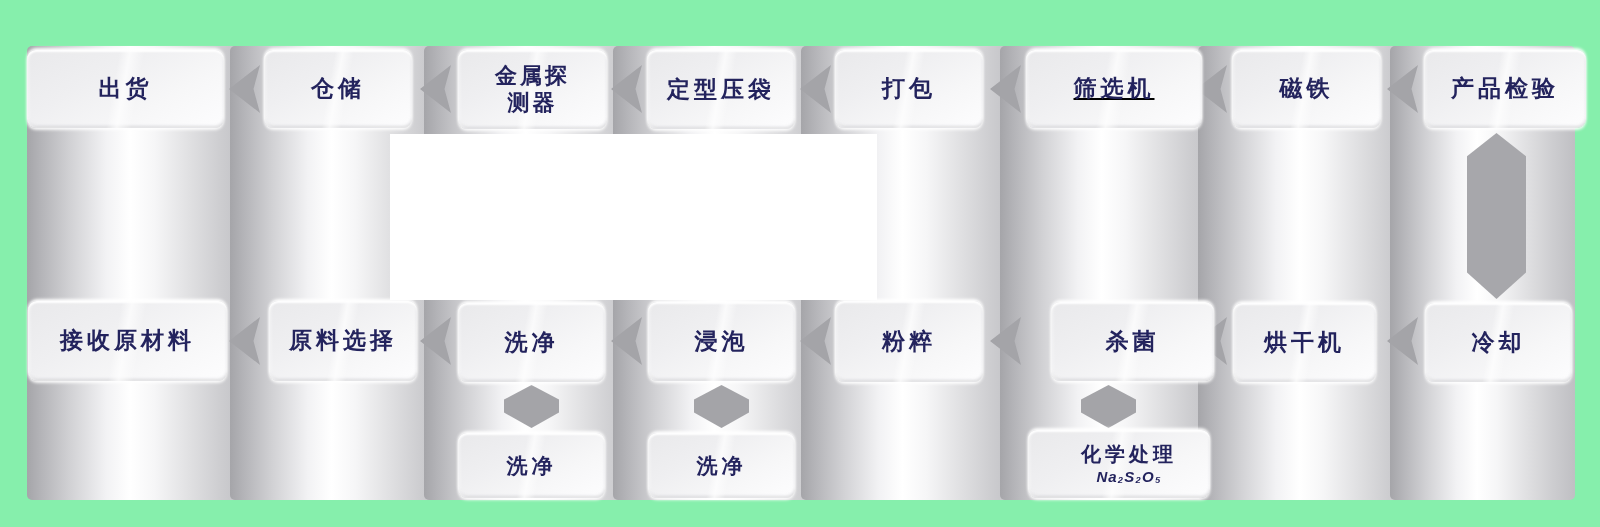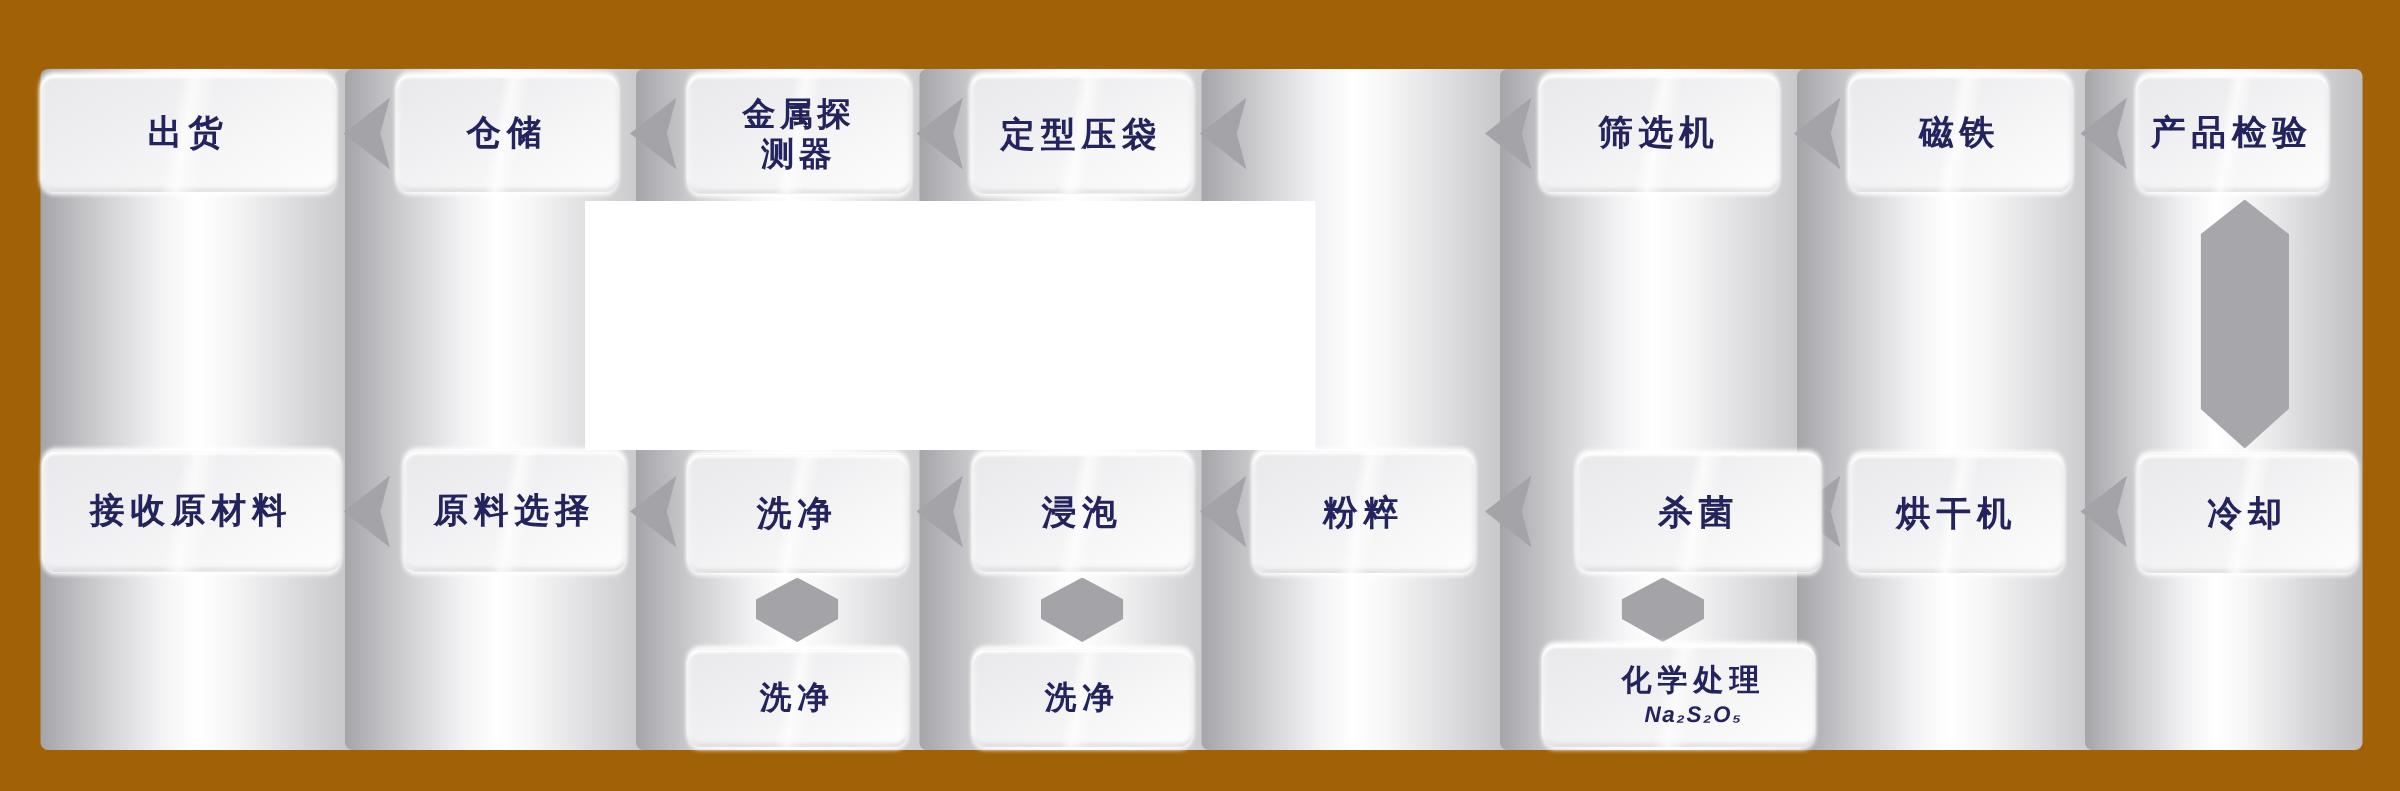--- a/index.html
+++ b/index.html
@@ -1,17 +1,17 @@
 <!DOCTYPE html>
 <html><head>
 <meta charset="utf-8">
 <style>
   html,body{margin:0;padding:0;background:#ffffff;}
   .stage{
-    position:relative;width:1600px;height:527px;background:#a16207;overflow:hidden;
+    position:relative;width:1600px;height:527px;background:#86efac;overflow:hidden;
     font-family:"Liberation Sans","DejaVu Sans",sans-serif;
   }
   
   .lane{
     position:absolute;top:46px;height:454px;border-radius:5px;
     background:linear-gradient(90deg,
       #a5a5a9 0%, #b3b3b7 6%, #d2d2d5 20%, #f2f2f4 36%,
       #ffffff 47%, #f6f6f7 58%, #e0e0e2 74%, #cdcdd0 88%, #bfbfc3 100%);
   }
   
@@ -99,27 +99,30 @@
   <div class="pbox" style="left:264px;top:50px;width:148px;height:78px;">
     <span class="lbl">仓储</span>
   </div>
   <div class="pbox" style="left:647px;top:50px;width:148px;height:79px;">
     <span class="lbl">定型压袋</span>
   </div>
   <div class="pbox" style="left:458px;top:50px;width:149px;height:79px;">
     <span class="lbl two-line">金属探
 测器</span>
   </div>
-  <div class="pbox" style="left:1026px;top:50px;width:160px;height:78px;">
+  <div class="pbox" style="left:835px;top:50px;width:148px;height:78px;">
+    <span class="lbl">打包</span>
+  </div>
+  <div class="pbox" style="left:1026px;top:50px;width:176px;height:78px;text-decoration:underline;">
     <span class="lbl">筛选机</span>
   </div>
   <div class="pbox" style="left:1232px;top:50px;width:149px;height:78px;">
     <span class="lbl">磁铁</span>
   </div>
-  <div class="pbox" style="left:1424px;top:50px;width:128px;height:78px;">
+  <div class="pbox" style="left:1424px;top:50px;width:162px;height:78px;">
     <span class="lbl">产品检验</span>
   </div>
 
   <div class="pbox" style="left:28px;top:301px;width:199px;height:80px;">
     <span class="lbl">接收原材料</span>
   </div>
   <div class="pbox" style="left:269px;top:301px;width:148px;height:80px;">
     <span class="lbl">原料选择</span>
   </div>
   <div class="pbox" style="left:458px;top:303px;width:147px;height:79px;">

